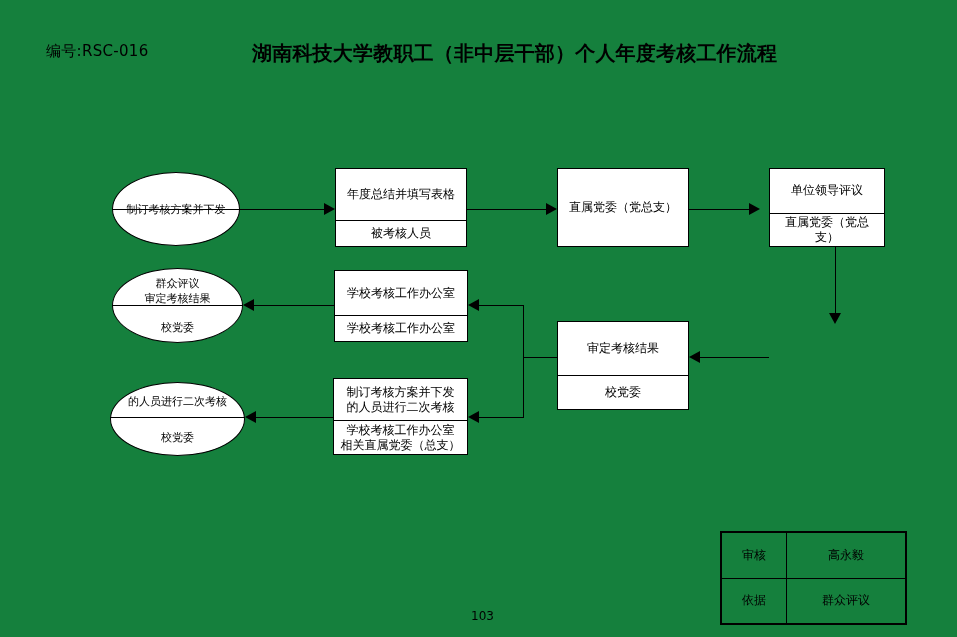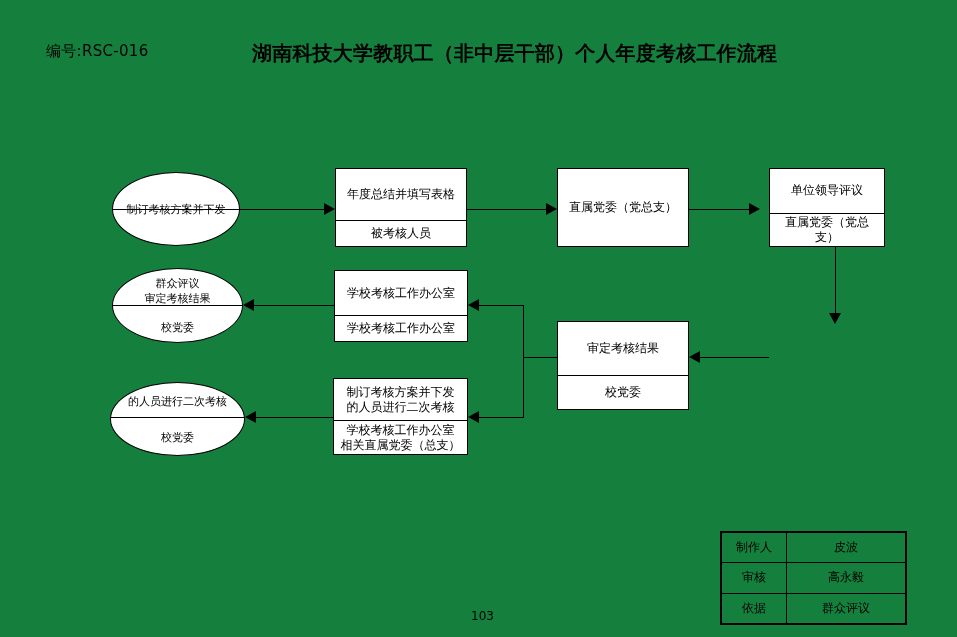--- a/index.html
+++ b/index.html
@@ -240,24 +240,20 @@
     <div class="sect" style="flex-direction:column;">
       <span class="ln">学校考核工作办公室</span>
       <span class="ln">相关直属党委（总支）</span>
     </div>
   </div>
 
   <div class="signoff">
     <table>
       <tbody>
         <tr>
-          <td class="k">制作人</td>
-          <td>皮波</td>
-        </tr>
-        <tr>
           <td class="k">审核</td>
           <td>高永毅</td>
         </tr>
         <tr>
           <td class="k">依据</td>
           <td>群众评议</td>
         </tr>
       </tbody>
     </table>
   </div>

